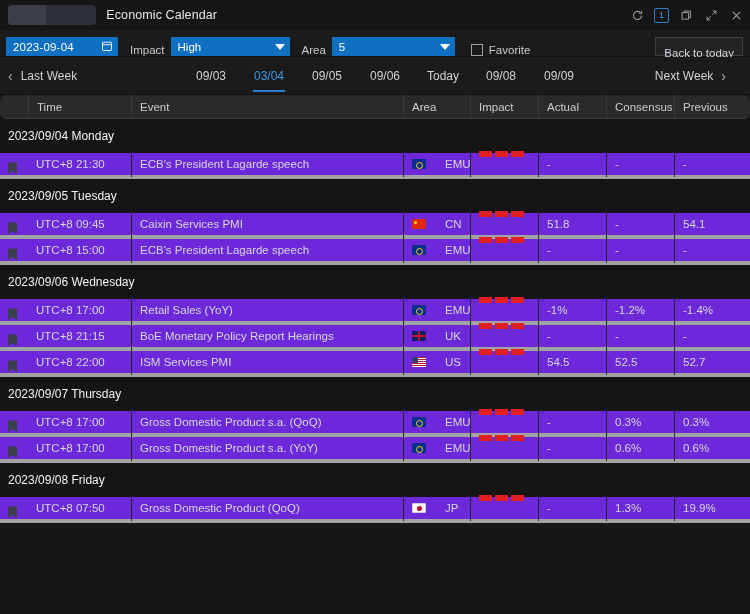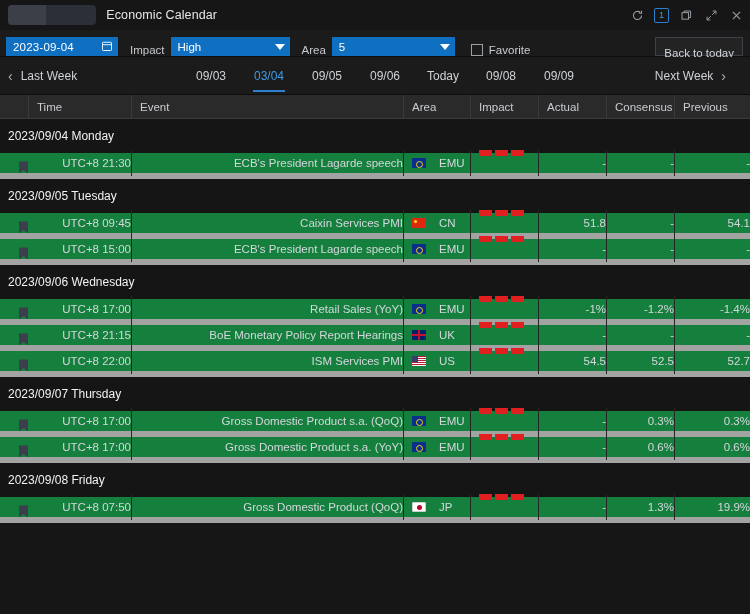--- a/index.html
+++ b/index.html
@@ -177,20 +177,21 @@
     height: 2px; background: #2d7fd0;
   }
 
   
   .thead {
     height: 24px;
     background: #2a2a2a;
     display: flex;
     align-items: center;
     border-bottom: 1px solid #3a3a3a;
+    border-radius: 7px;
   }
   .thead .cell { font-size: 11.5px; color: #c9ccd1; }
   .cell {
     flex: none;
     padding-left: 8px;
     overflow: hidden;
     white-space: nowrap;
     text-overflow: ellipsis;
   }
   .c-flag     { width: 28px; padding-left: 8px; }
@@ -217,45 +218,44 @@
     align-items: center;
     padding-left: 8px;
     font-size: 12px;
     color: #f2f2f2;
     background: #151515;
   }
   .row {
     height: 26px;
     display: flex;
     align-items: center;
-    background: #15803d;
-    border-bottom: 6px solid #a3a3a3;
-    cursor: pointer;
-    text-align: right;
+    background: #6d28d9;
+    border-bottom: 4px solid #a3a3a3;
+    cursor: pointer;
   }
   .row .cell {
     height: 26px;
     line-height: 26px;
     font-size: 11.5px;
     color: #d4d7db;
     border-left: 1px solid #262626;
   }
   .row .c-flag { border-left: none; }
   .row .c-time { border-left: none; }
   .row .c-event { border-left: 1px solid #262626; }
 
   .bookmark {
     display: inline-block;
     width: 9px; height: 12px;
     background: #3a3f4b;
     clip-path: polygon(0 0, 100% 0, 100% 100%, 50% 72%, 0 100%);
     vertical-align: middle;
     margin-top: 7px;
   }
-  .areawrap { display: flex; align-items: center; gap: 13px; }
+  .areawrap { display: flex; align-items: center; gap: 19px; }
   .flag {
     width: 14px; height: 10px;
     display: inline-block;
     flex: none;
     border-radius: 1px;
     position: relative;
     overflow: hidden;
   }
   .flag-emu { background: #0a2e8c; }
   .flag-emu::after {

